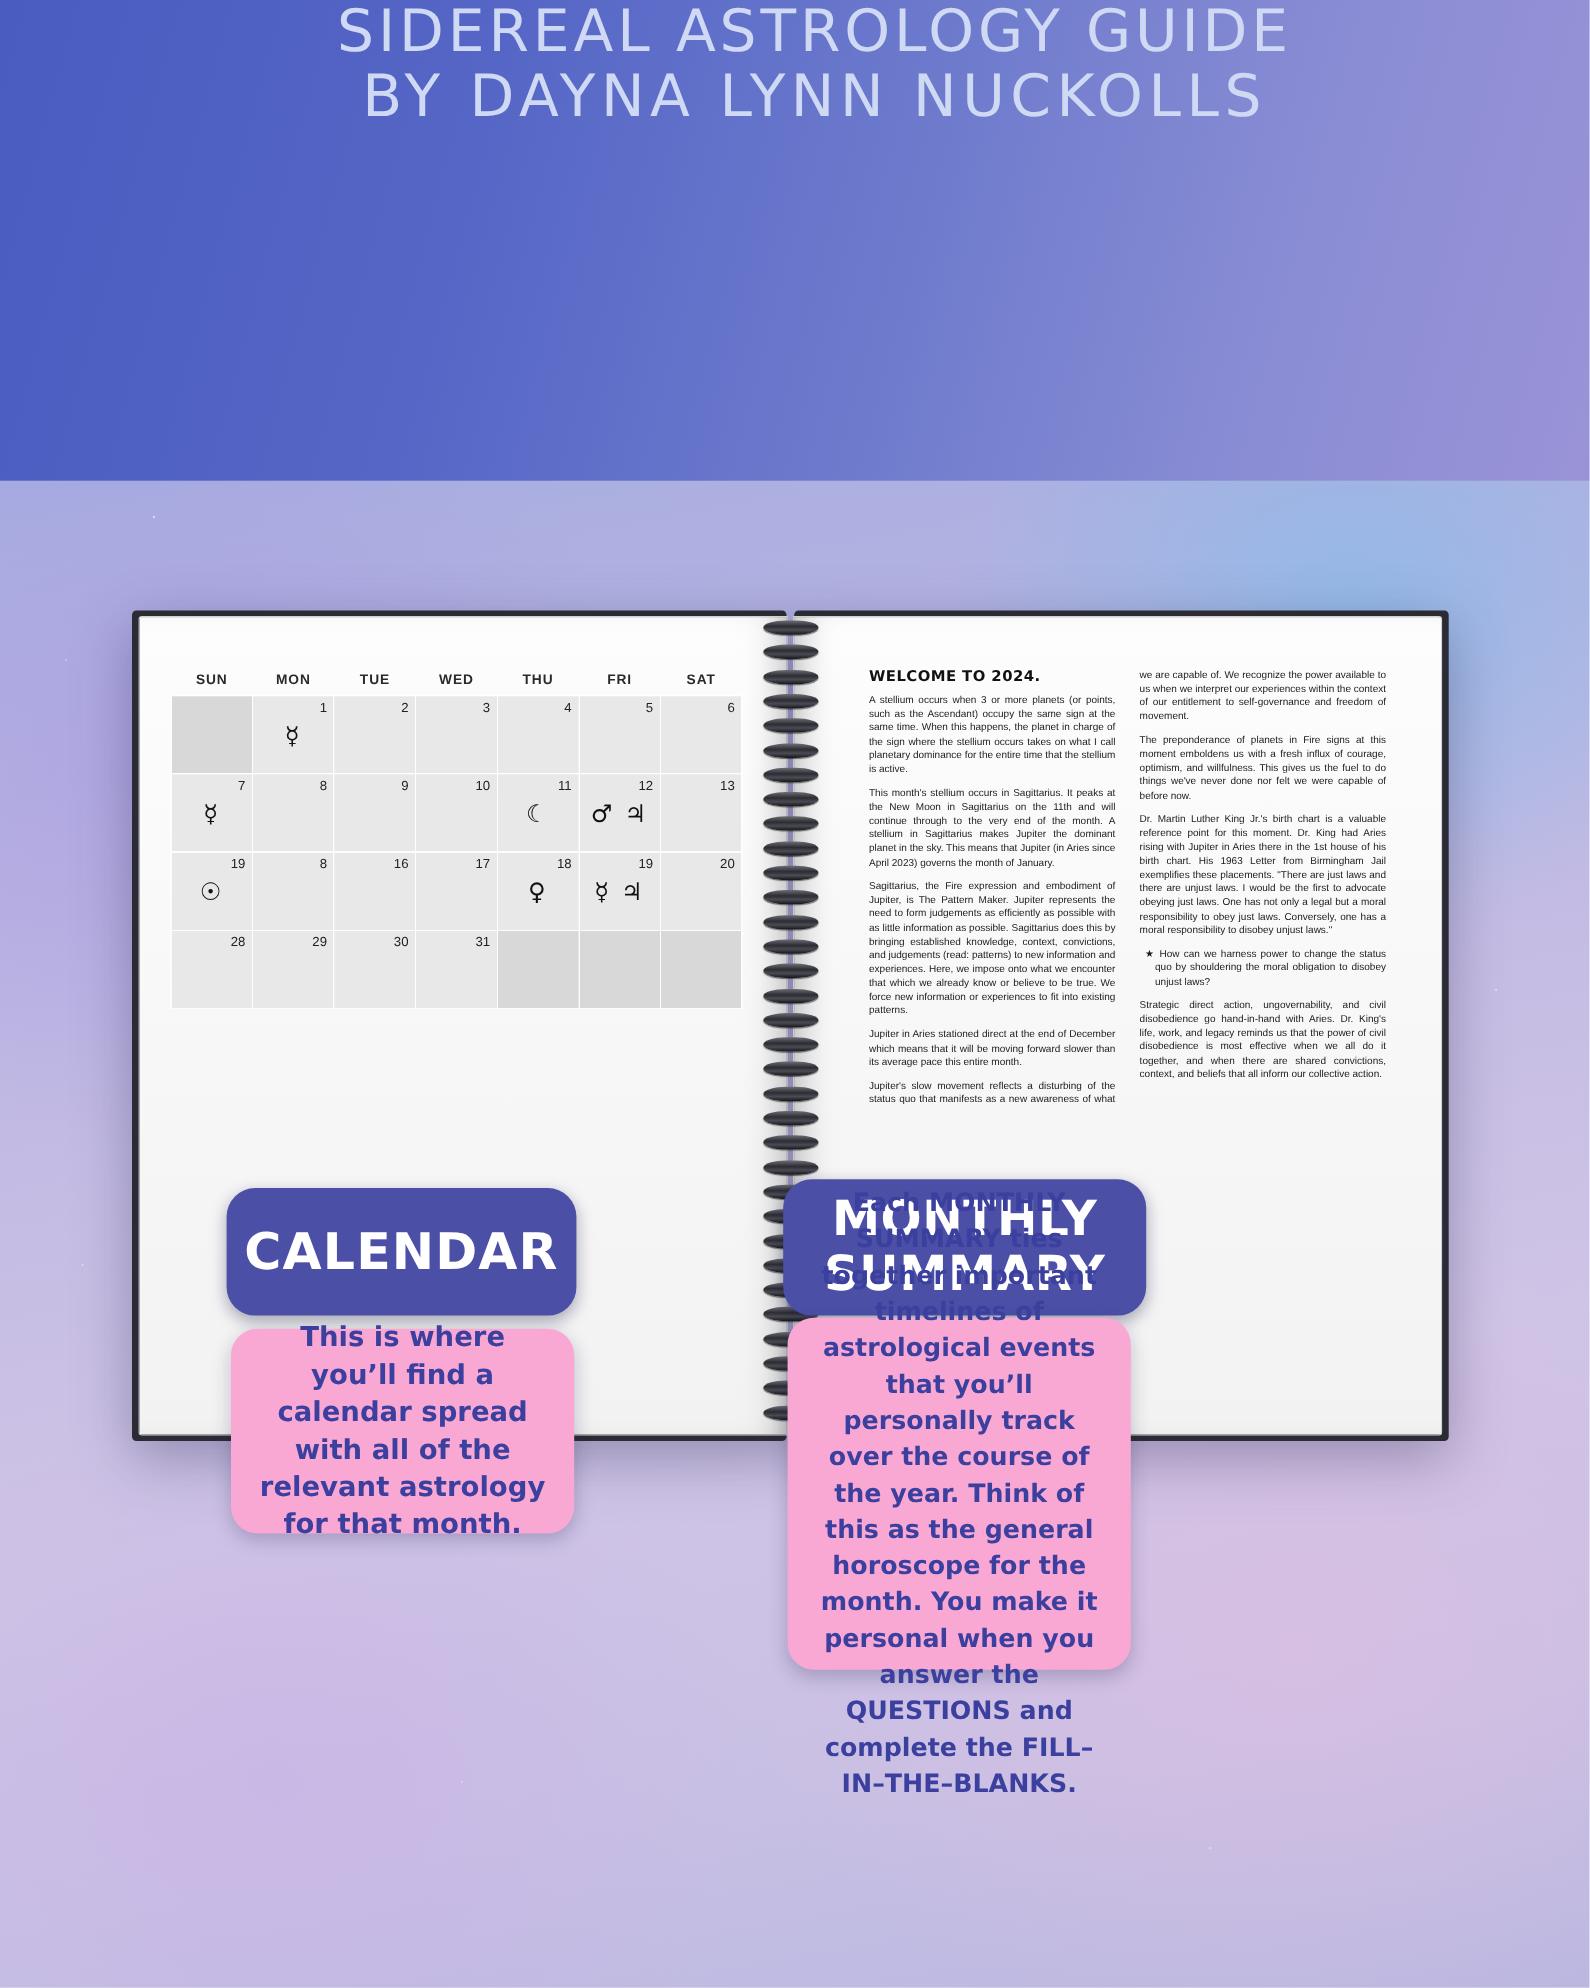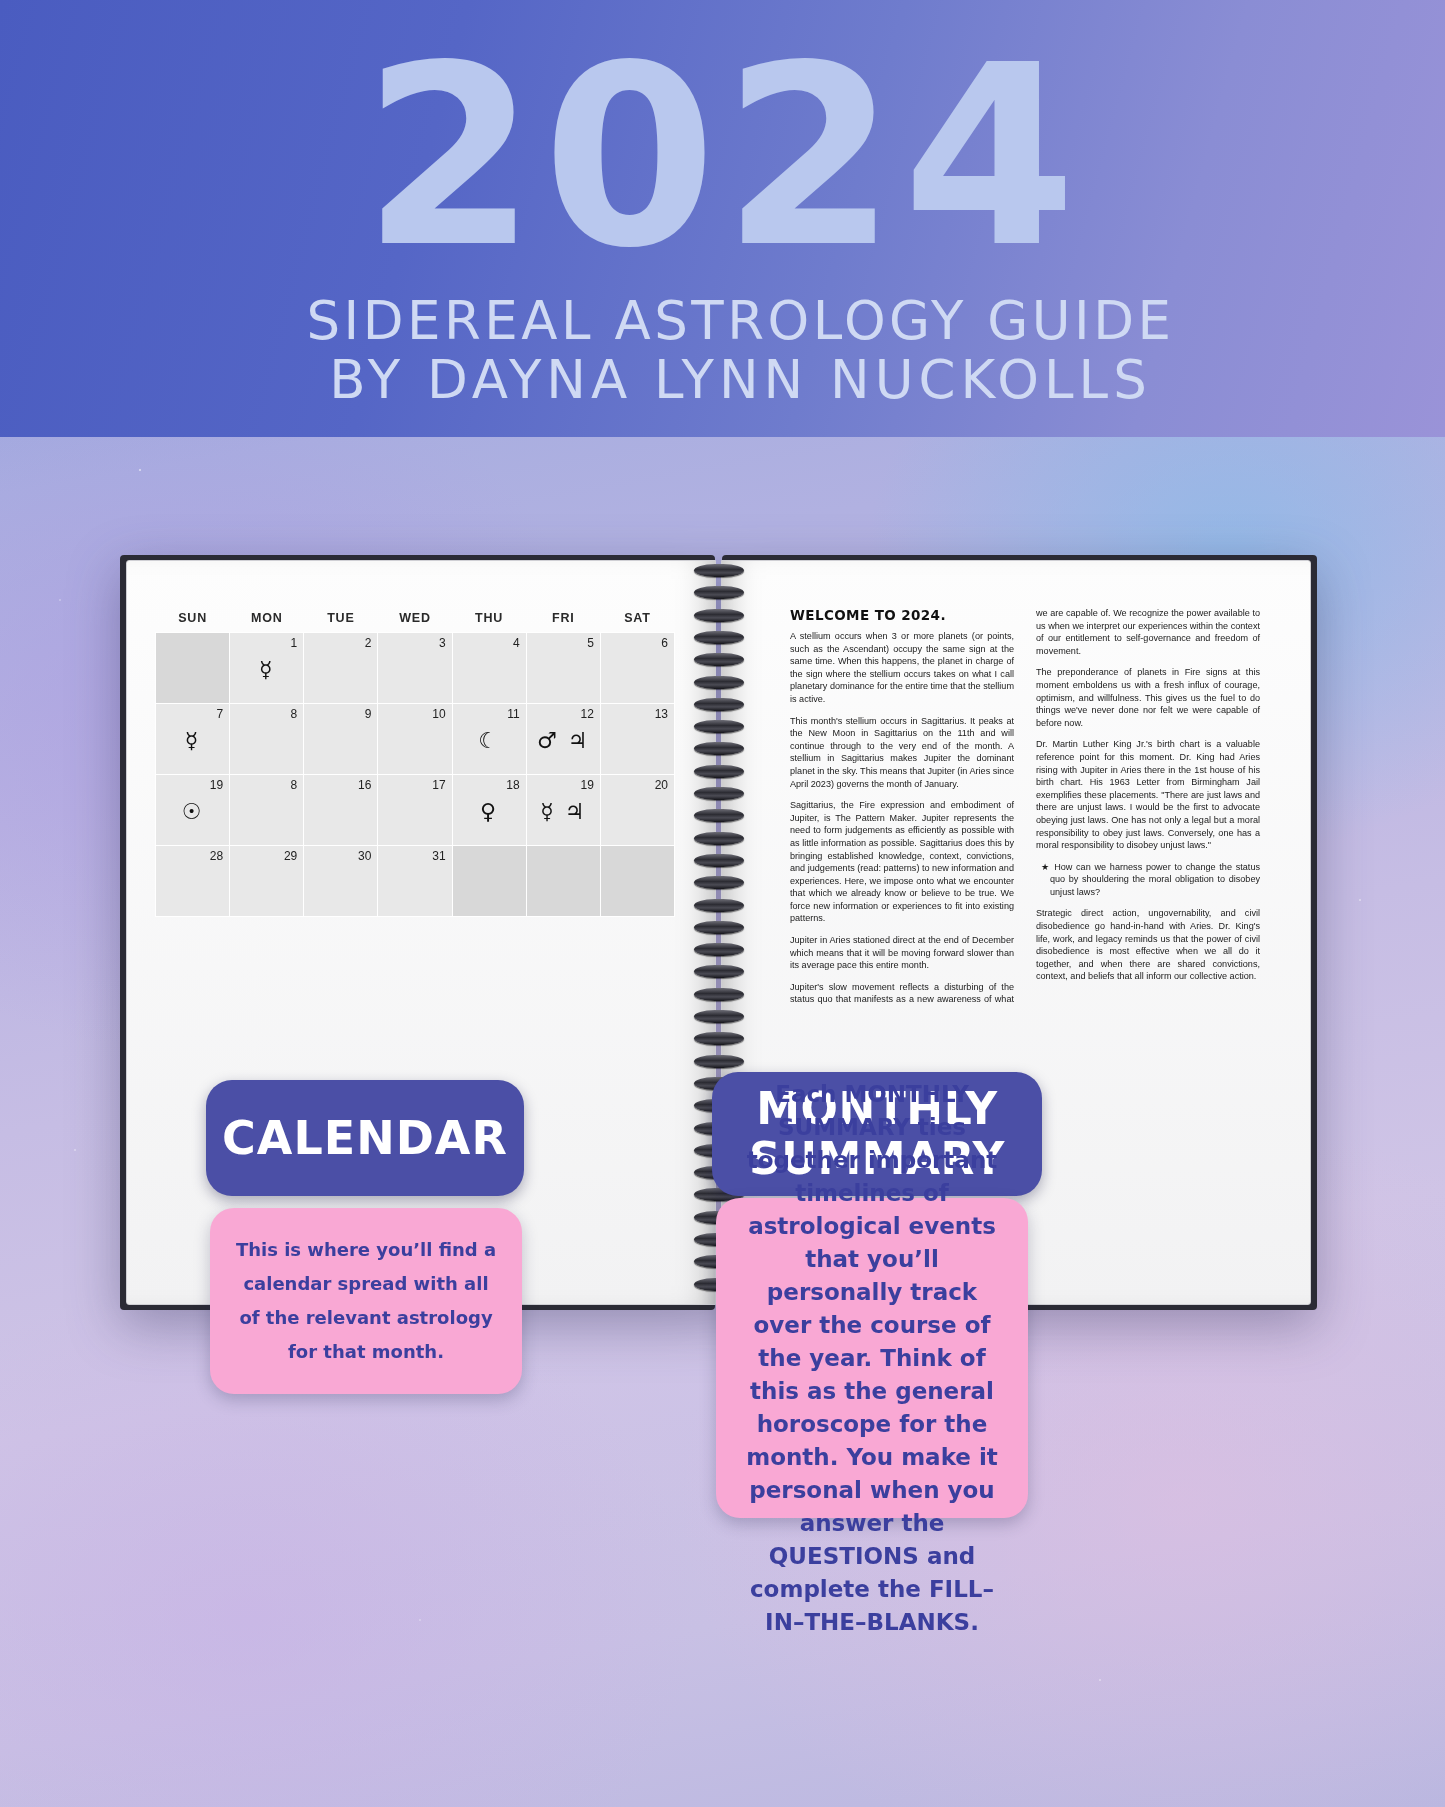--- a/index.html
+++ b/index.html
@@ -130,30 +130,29 @@
   }
   .pill.calendar { left: 206px; top: 1080px; width: 318px; height: 116px; font-size: 46px; letter-spacing: 1px; }
   .pill.monthly  { left: 712px; top: 1072px; width: 330px; height: 124px; font-size: 44px; line-height: 50px; letter-spacing: .5px; }
 
   .card {
     position: absolute; background:#f9a8d4; border-radius: 24px; color:#3b3f9e;
     font-family: "DejaVu Sans", sans-serif; font-weight: 700; text-align: center;
     box-shadow: 0 6px 16px rgba(40,40,80,.25);
     display:flex; align-items:center; justify-content:center; padding: 18px 22px;
   }
-  .card.calendar { left: 210px; top: 1208px; width: 312px; height: 186px; font-size: 18px; line-height: 34px; }
+  .card.calendar { left: 210px; top: 1208px; width: 312px; height: 186px; font-size: 25px; line-height: 34px; }
   .card.monthly  { left: 716px; top: 1198px; width: 312px; height: 320px; font-size: 23px; line-height: 33px; }
 </style>
 </head>
 <body>
 
 <div class="stars"></div>
 
 <div class="banner">
-  <div class="year">2024</div>
   <div class="sub1">SIDEREAL ASTROLOGY GUIDE</div>
   <div class="sub2">BY DAYNA LYNN NUCKOLLS</div>
 </div>
 
 <div class="book">
 
   <div class="page left">
     <div class="cal-wrap">
       <table class="cal">
         <thead>

